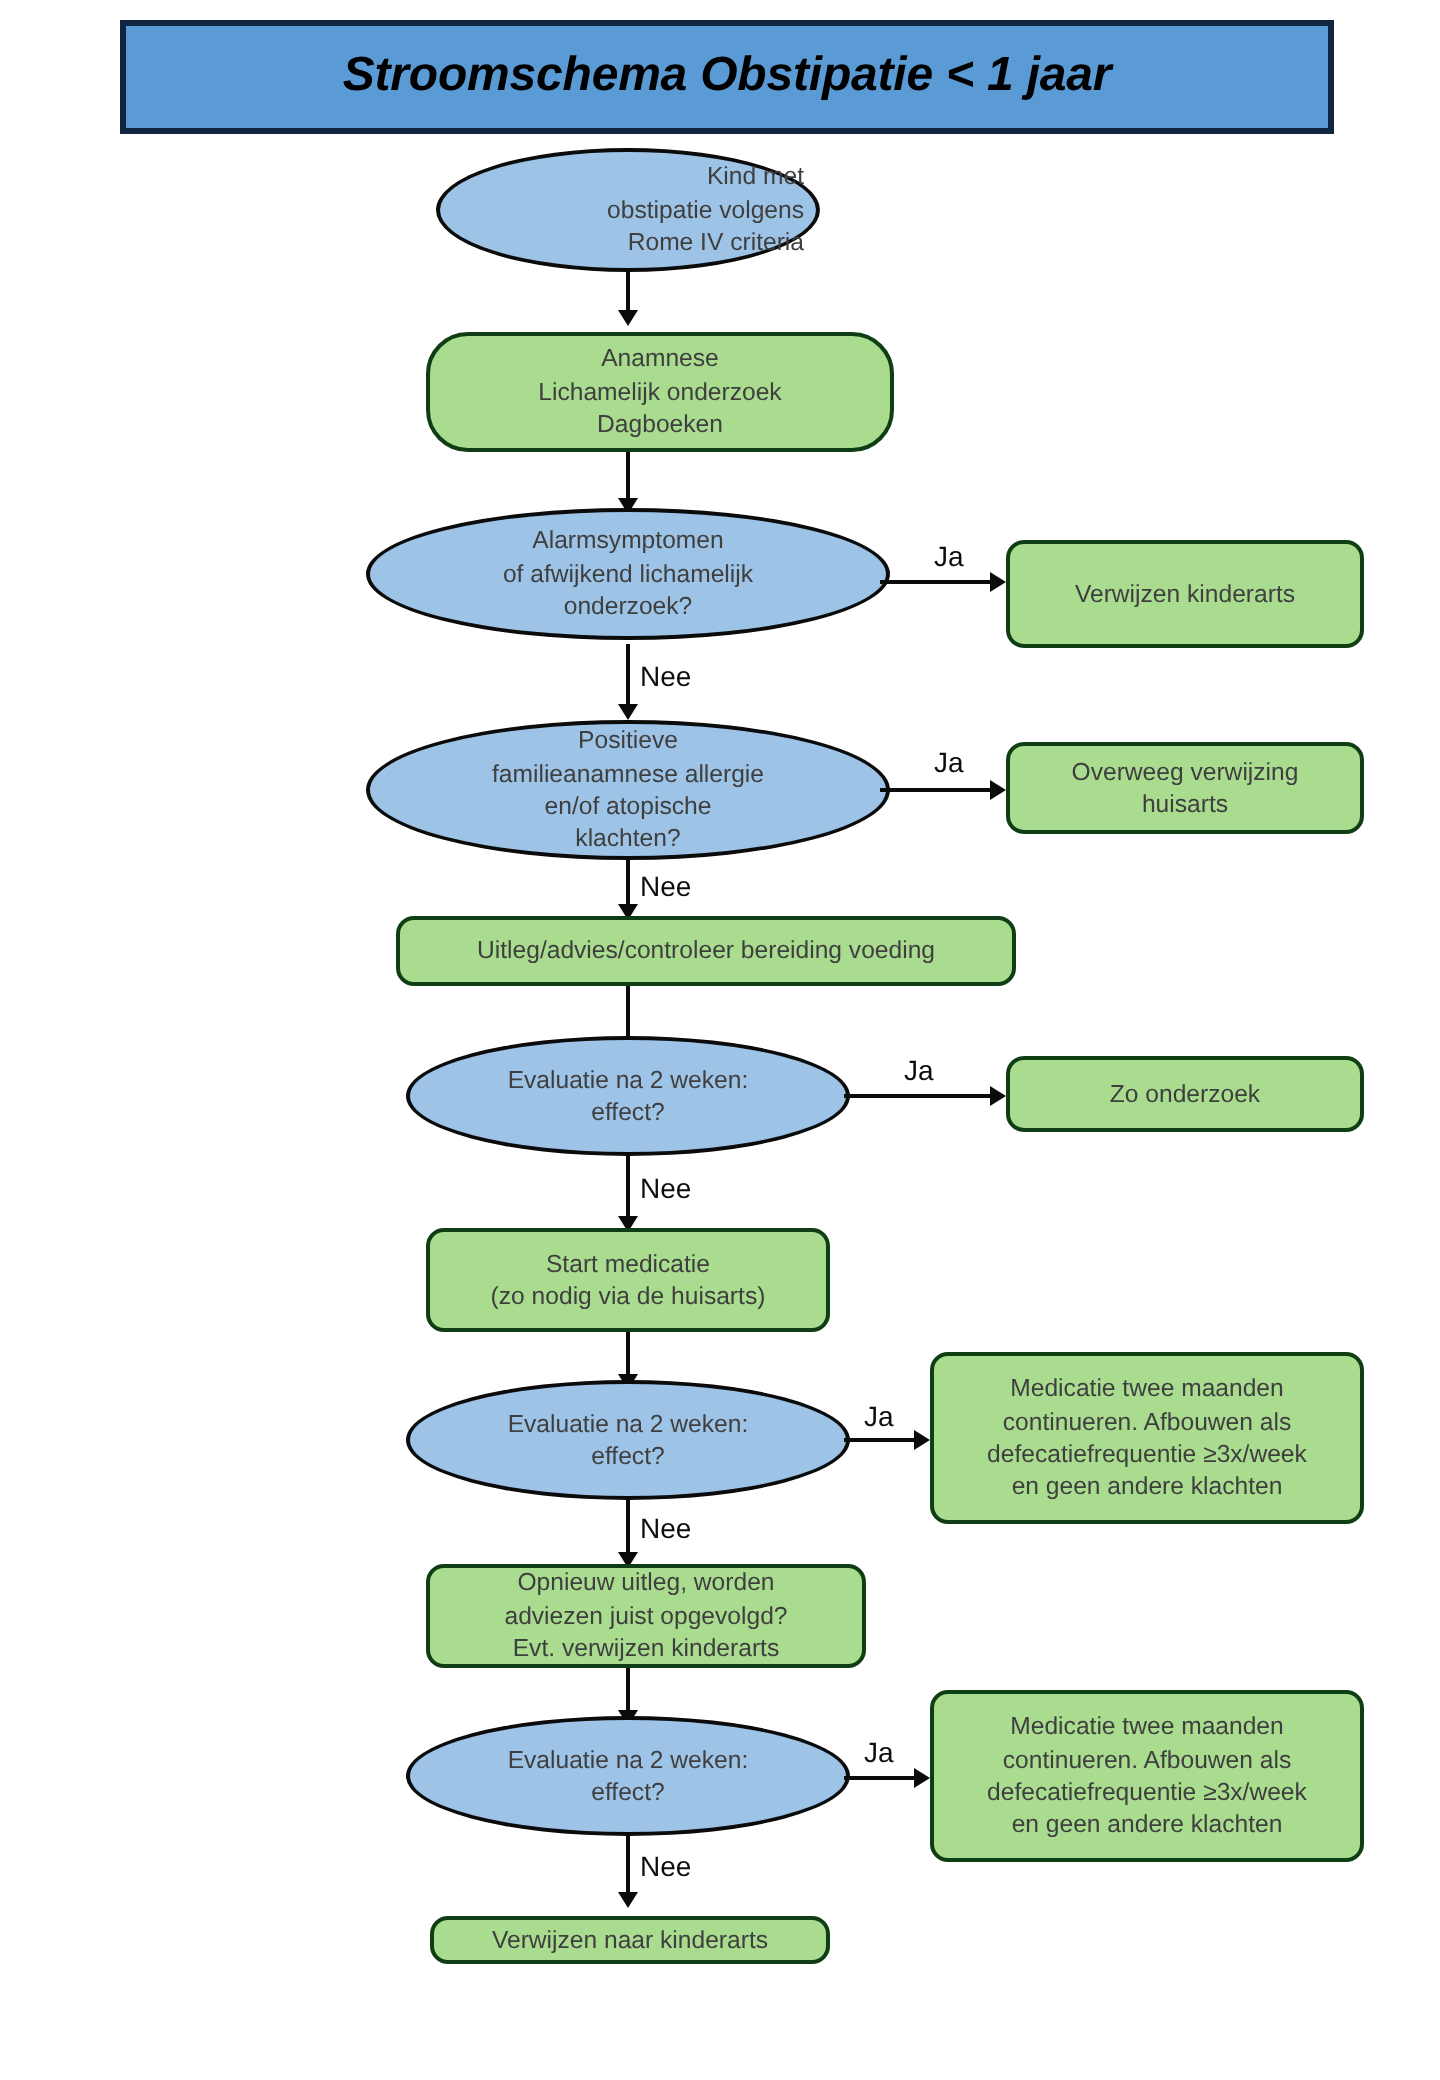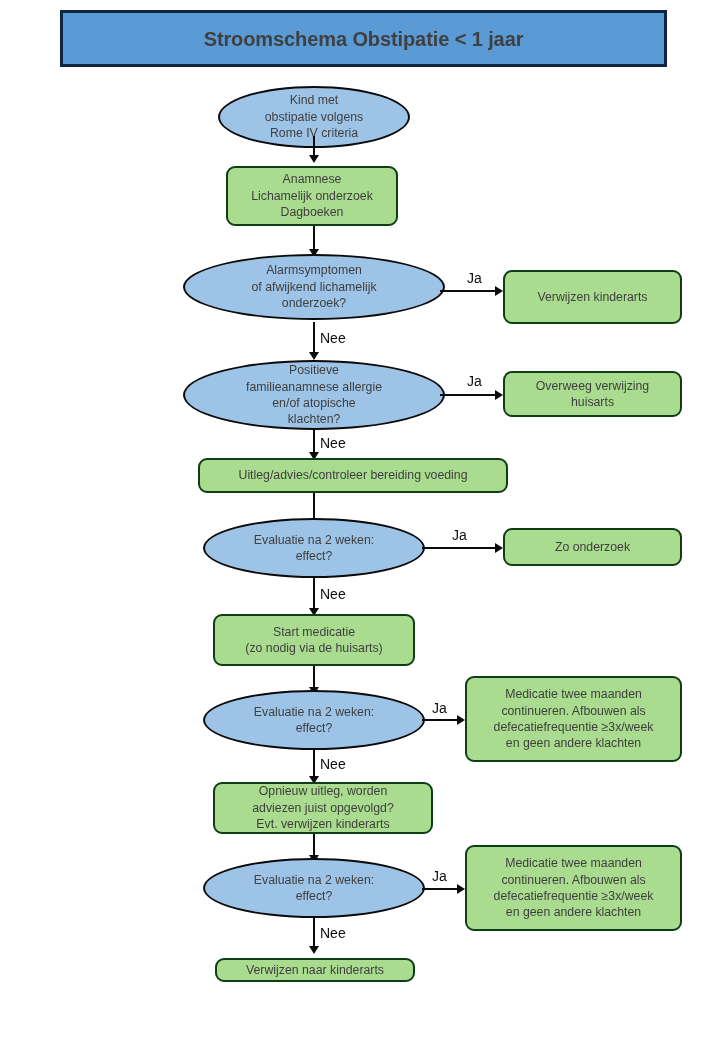--- a/index.html
+++ b/index.html
@@ -28,25 +28,26 @@
     background: #5b9bd5;
     border: 3px solid #10253f;
     box-sizing: border-box;
     display: flex;
     flex-direction: column;
     align-items: center;
     justify-content: center;
     text-align: center;
   }
   .header-title {
-    font-size: 20px;
+    font-size: 24px;
     font-weight: bold;
-    color: #404040;
+    color: #000000;
     letter-spacing: -0.1px;
     line-height: 1.1;
+    font-style: italic;
   }
   .header-subtitle {
     font-size: 12.5px;
     font-weight: bold;
     color: #0d1b2a;
     line-height: 1.2;
     margin-top: 3px;
   }
 
   
@@ -105,27 +106,27 @@
 </style>
 </head>
 <body>
 
 <div id="page">
 
   <div class="header-banner">
     <div class="header-title">Stroomschema Obstipatie &lt; 1 jaar</div>
   </div>
 
-  <div class="node ellipse" style="left:218px; top:86px; width:192px; height:62px;">
+  <div class="node ellipse" style="left:218px; top:74px; width:192px; height:62px;text-align:right;">
     <span class="node-text">Kind met<br>obstipatie volgens<br>Rome IV criteria</span>
   </div>
   <div class="conn v" style="left:313px; top:136px; height:22px;"></div>
   <div class="arrow-down" style="left:309px; top:155px;"></div>
 
-  <div class="node process" style="left:226px; top:166px; width:172px; height:60px;">
+  <div class="node process" style="left:213px; top:166px; width:234px; height:60px;border-radius:21px;">
     <span class="node-text">Anamnese<br>Lichamelijk onderzoek<br>Dagboeken</span>
   </div>
   <div class="conn v" style="left:313px; top:226px; height:26px;"></div>
   <div class="arrow-down" style="left:309px; top:249px;"></div>
 
   <div class="node ellipse" style="left:183px; top:254px; width:262px; height:66px;justify-content:center;">
     <span class="node-text">Alarmsymptomen<br>of afwijkend lichamelijk<br>onderzoek?</span>
   </div>
 
   <div class="conn h" style="left:440px; top:290px; width:60px;"></div>

